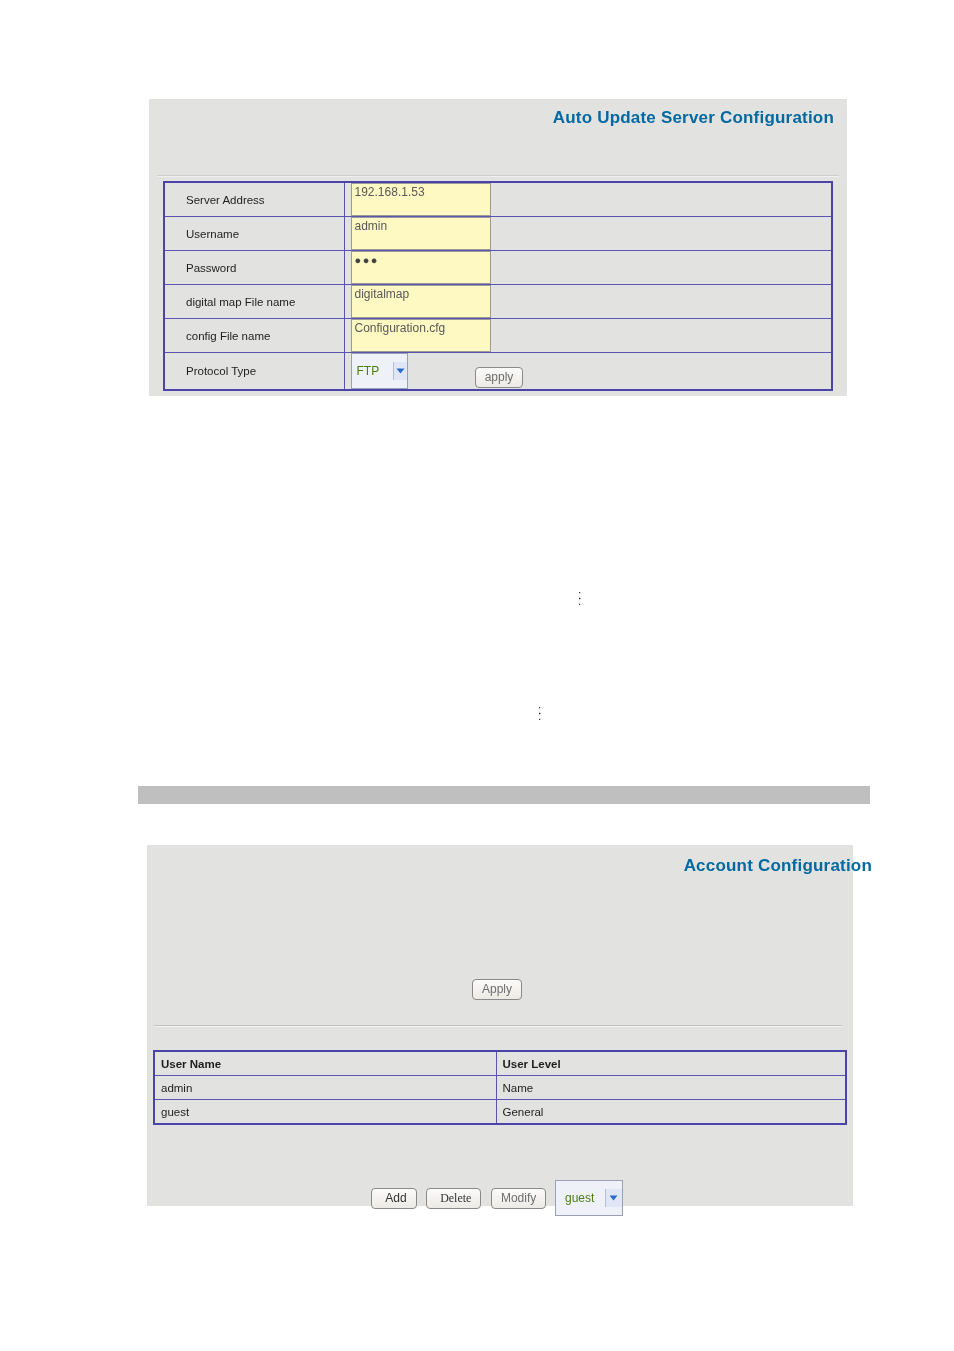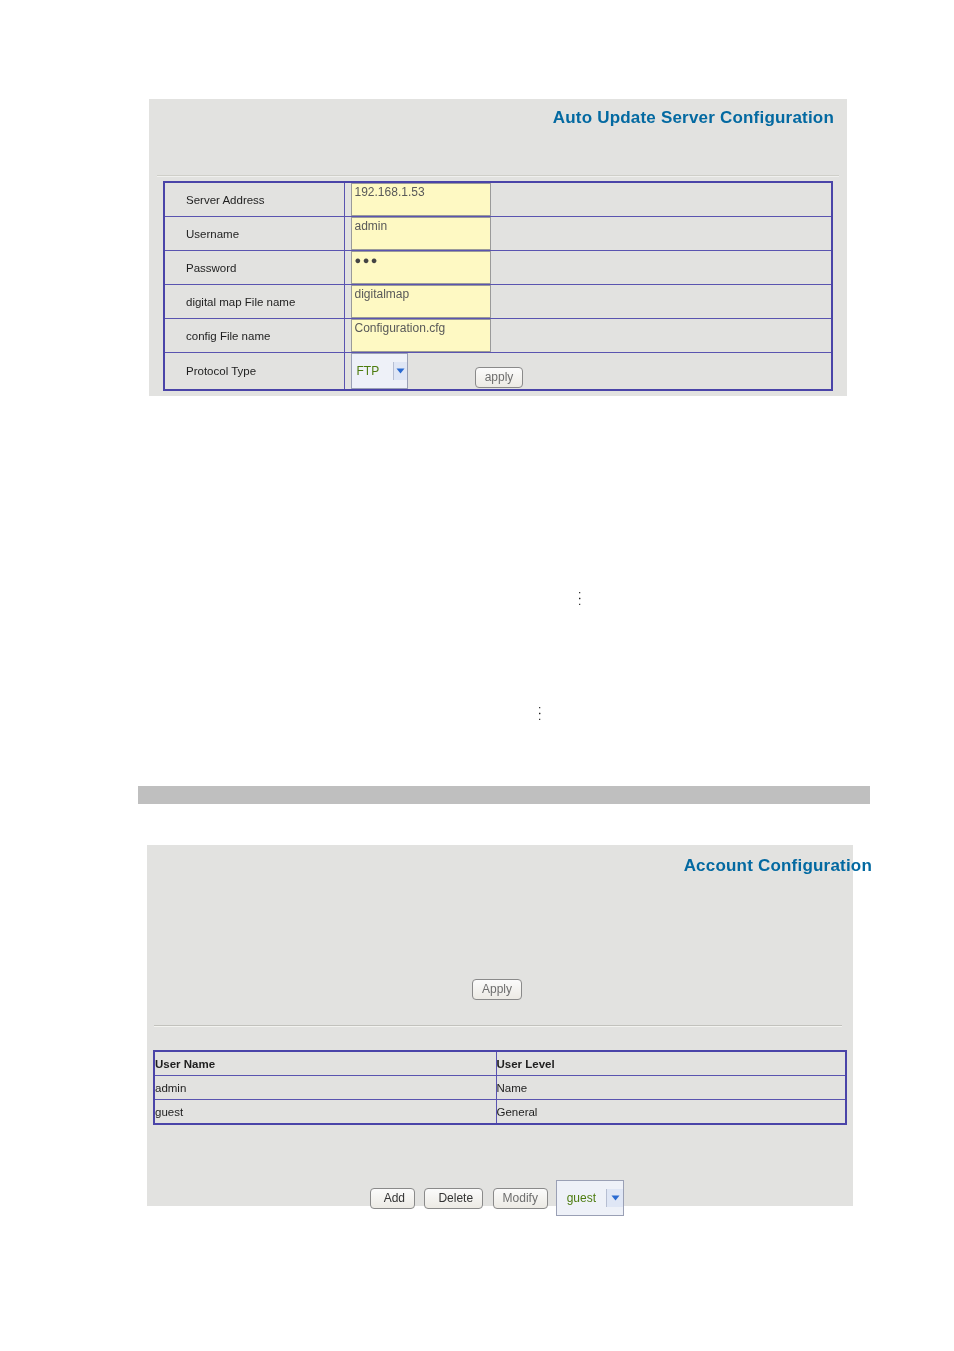--- a/index.html
+++ b/index.html
@@ -140,21 +140,21 @@
     background: #e2e2e0;
     border: 2px solid #4a44a8;
   }
   .user-table th,
   .user-table td {
     border: 1px solid #5a54b0;
     text-align: left;
     font-size: 11.5px;
     font-weight: normal;
     color: #1e1e1e;
-    padding: 3px 0 3px 0;
+    padding: 3px 0 3px 6px;
     height: 17px;
     margin-top: 29px;
   }
   .user-table th { font-weight: bold; }
 
   
   .gray-band {
     position: absolute;
     background: #bfbfbf;
   }
@@ -281,21 +281,21 @@
       </tr>
       <tr>
         <td>guest</td>
         <td>General</td>
       </tr>
     </tbody>
   </table>
 
   <div class="center-row" style="left:0; top:335px; width:700px;">
     <span class="btn dark">Add</span>
-    <span class="btn dark" style="margin-left:5px;">Delete</span>
+    <span class="btn dark" style="margin-left:5px;font-family:Liberation Serif, serif;">Delete</span>
     <span class="btn" style="margin-left:5px;">Modify</span>
     <span class="sel w-user" style="margin-left:4px;">
       <span class="sel-val">guest</span>
       <span class="sel-arrow">
         <svg width="9" height="6" viewBox="0 0 9 6" aria-hidden="true">
           <path d="M0.5 0.5 L8.5 0.5 L4.5 5.5 Z" fill="#2a6ad1"></path>
         </svg>
       </span>
     </span>
   </div>

